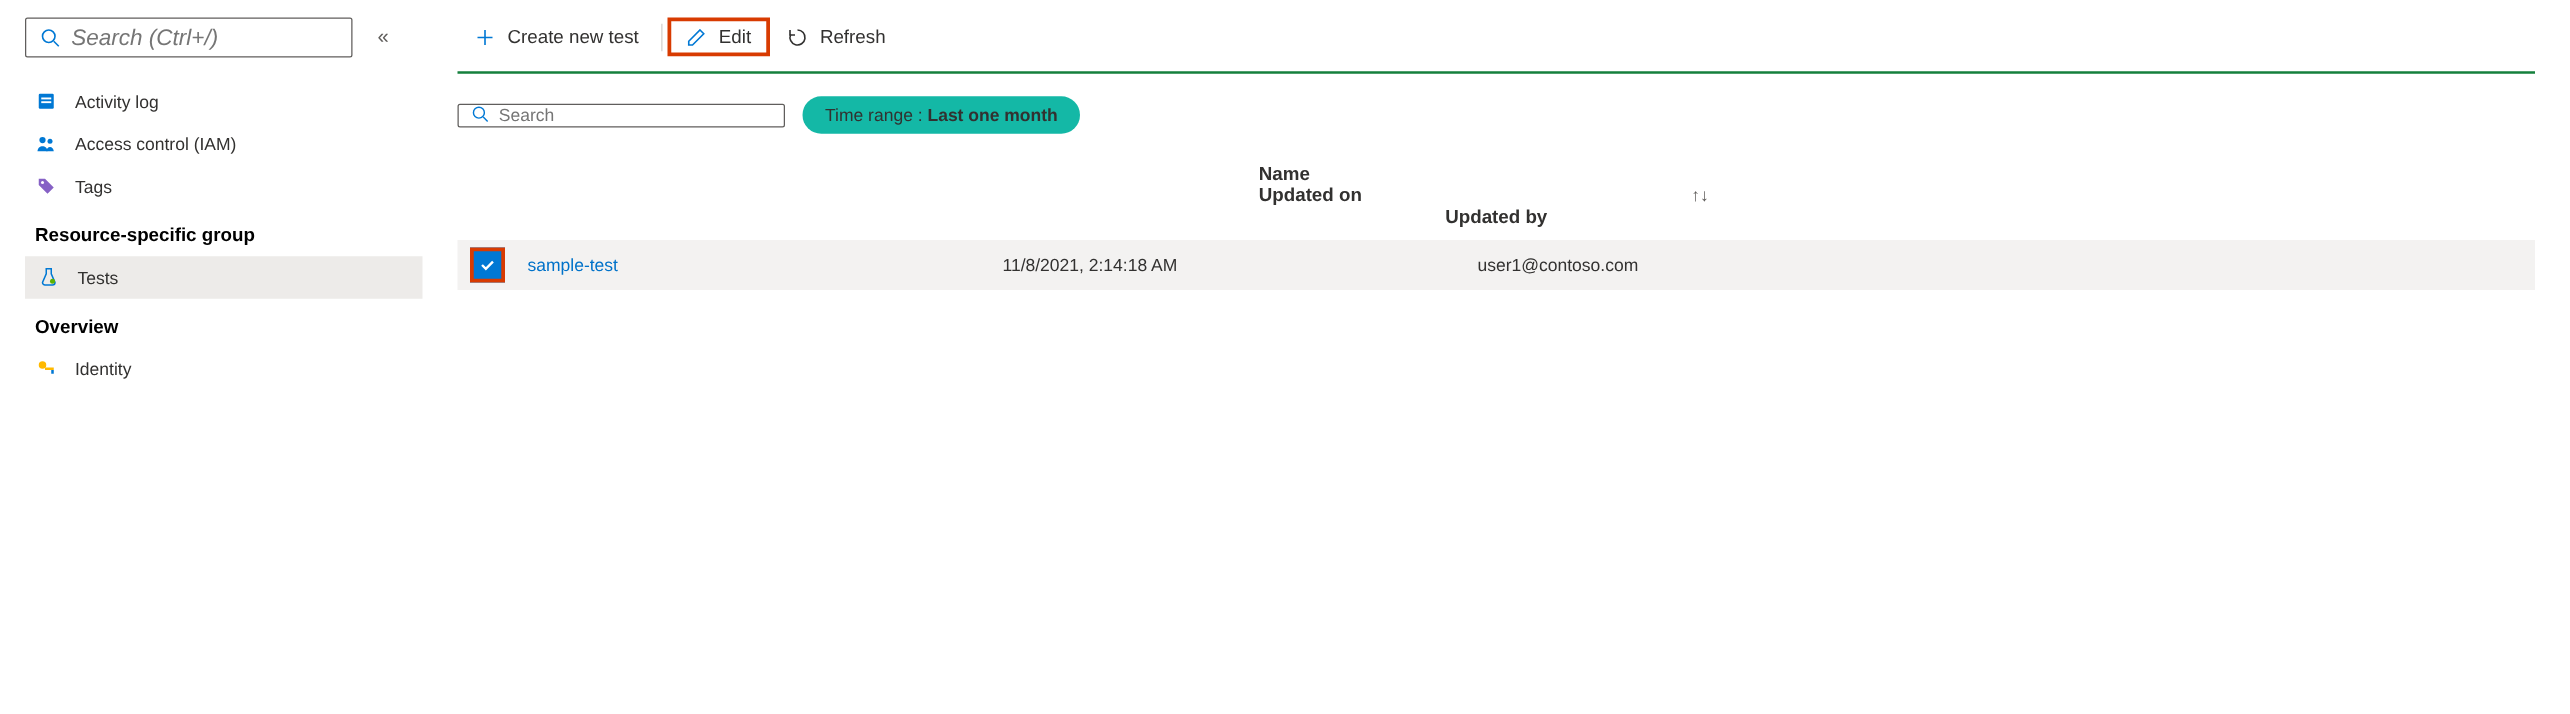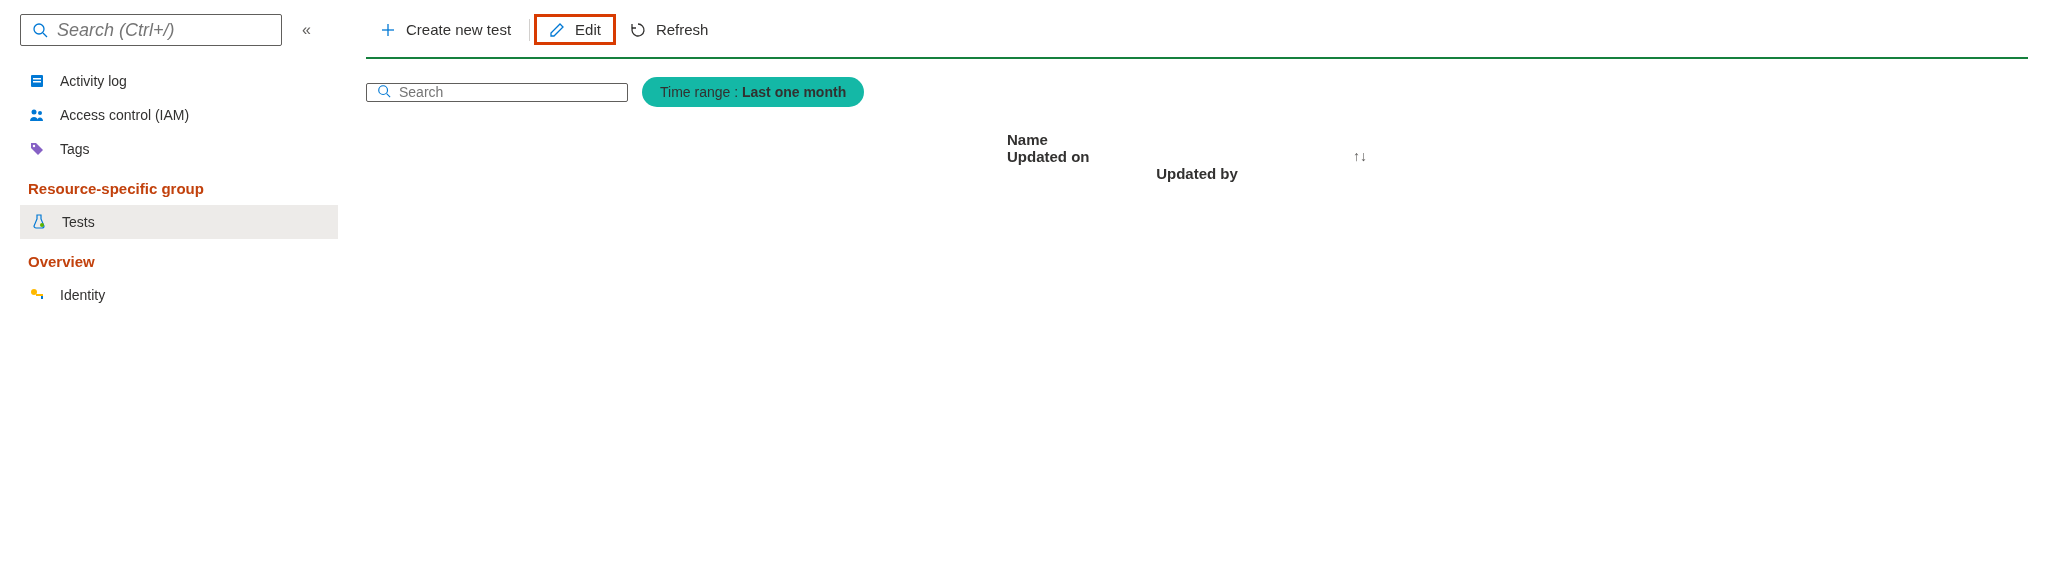--- a/index.html
+++ b/index.html
@@ -53,21 +53,21 @@
       cursor: pointer;
       font-size: 14px;
       color: #323130;
     }
     .nav-item.active { background: #edebe9; padding-left: 10px; }
     .nav-icon { width: 18px; height: 18px; flex-shrink: 0; display: inline-flex; align-items: center; justify-content: center; }
     .section-header {
       font-weight: 600;
       font-size: 15px;
       padding: 14px 0 8px 8px;
-      color: #c2410c;
+      color: #000000;
     }
     .main {
       flex: 1;
       padding: 14px 28px;
     }
     .toolbar {
       display: flex;
       align-items: center;
       gap: 0;
       padding-bottom: 12px;
@@ -274,13 +274,27 @@
   <div class="table-header">
     <div class="col-check"></div>
     <div class="col-name">Name</div>
     <div class="col-updated">
       <span>Updated on</span>
       <span class="sort-arrows">↑↓</span>
     </div>
     <div class="col-updatedby">Updated by</div>
   </div>
 
+  <div class="table-row">
+    <div class="col-check">
+      <span class="checkbox">
+        <svg width="14" height="14" viewBox="0 0 16 16" fill="none" stroke="#fff" stroke-width="2.2">
+            <path d="M3 8l3.5 3.5L13 5"></path>
+          </svg>
+      </span>
+    </div>
+    <div class="col-name">
+      <span class="link">sample-test</span>
+    </div>
+    <div class="col-updated">11/8/2021, 2:14:18 AM</div>
+    <div class="col-updatedby">user1@contoso.com</div>
+  </div>
 </div>
 
 </body></html>

